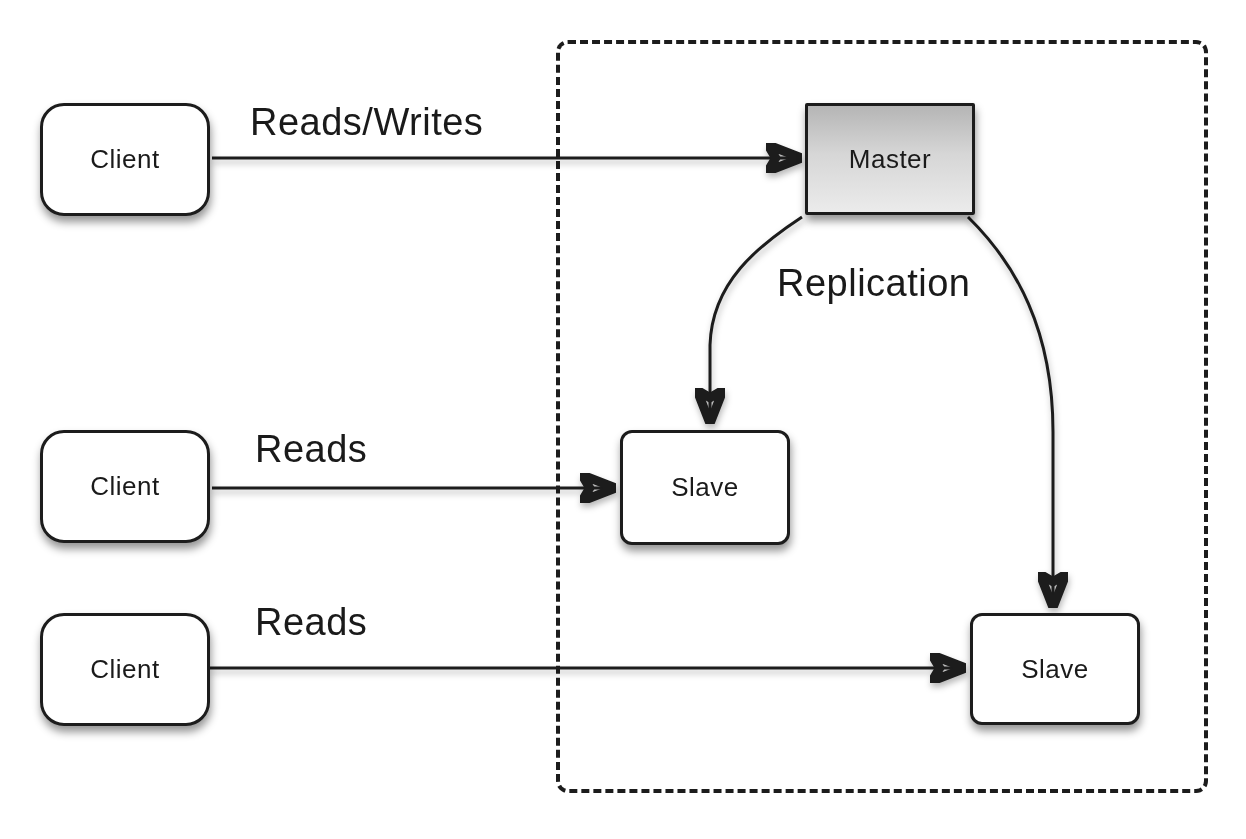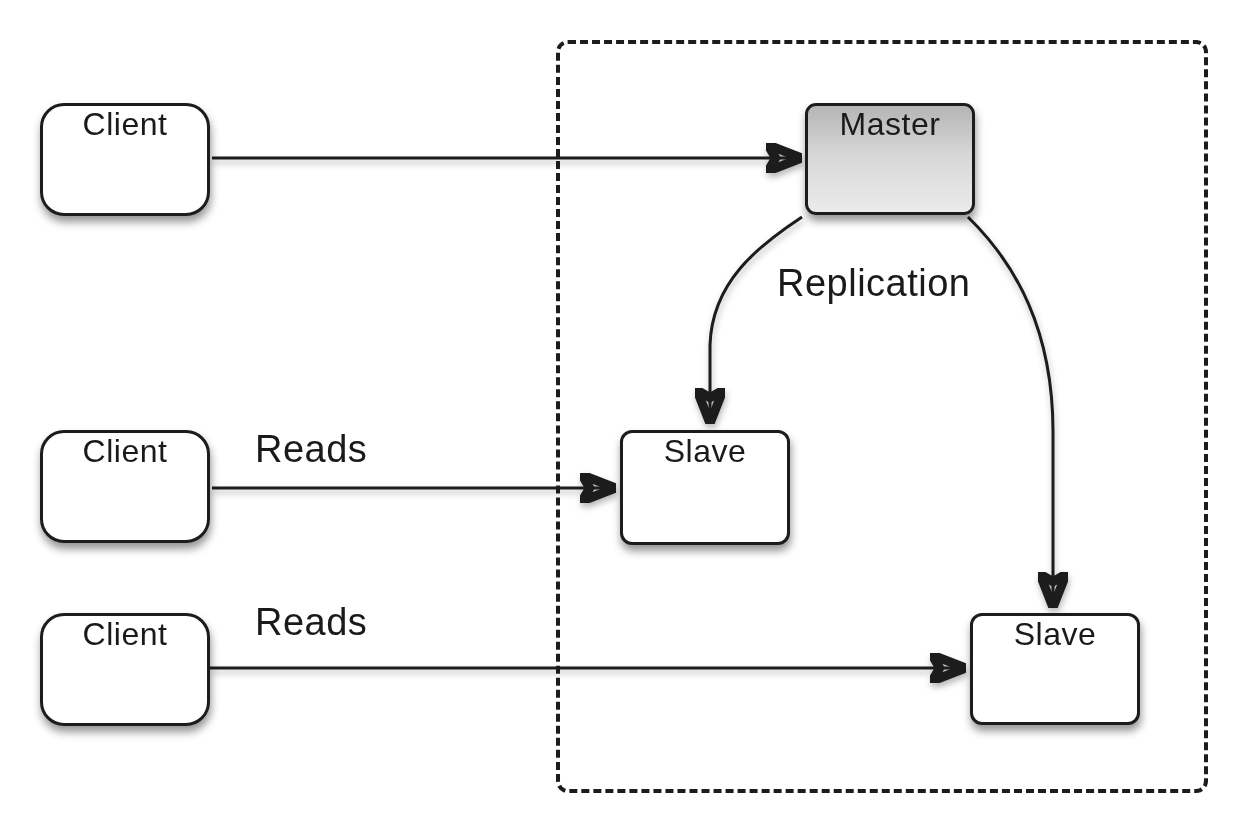--- a/index.html
+++ b/index.html
@@ -45,40 +45,41 @@
     stroke-width: 3;
     fill: none;
   }
   
   .node {
     position: absolute;
     box-sizing: border-box;
     border: 3.5px solid var(--node-border, #1c1c1c);
     background: var(--node-fill, #ffffff);
     display: flex;
+    align-items: center;
     justify-content: center;
-    font-size: 32px;
+    font-size: 26px;
     letter-spacing: 0.5px;
     box-shadow: 1px 6px 9px rgba(0, 0, 0, 0.42);
   }
   .node--client {
     left: 40px;
     width: 170px;
     height: 113px;
     border-radius: 24px;
   }
   .node--client.c1 { top: 103px; }
   .node--client.c2 { top: 430px; }
   .node--client.c3 { top: 613px; }
   .node--master {
     left: 805px;
     top: 103px;
     width: 170px;
     height: 112px;
-    border-radius: 11px;
+    border-radius: 2px;
     background: linear-gradient(180deg,
       var(--master-gradient-top, #b6b6b6) 0%,
       #d6d6d6 45%,
       var(--master-gradient-bottom, #ebebeb) 100%);
   }
   .node--slave {
     width: 170px;
     border-radius: 12px;
   }
   .node--slave.s1 { left: 620px; top: 430px; height: 115px; }
@@ -127,17 +128,18 @@
   <div class="node node--master">
     <span>Master</span>
   </div>
   <div class="node node--slave s1">
     <span>Slave</span>
   </div>
   <div class="node node--slave s2">
     <span>Slave</span>
   </div>
 
+  <div class="edge-label l-rw">Reads/Writes</div>
   <div class="edge-label l-r2">Reads</div>
   <div class="edge-label l-r3">Reads</div>
   <div class="edge-label l-rep">Replication</div>
 
 </div>
 
 </body></html>

